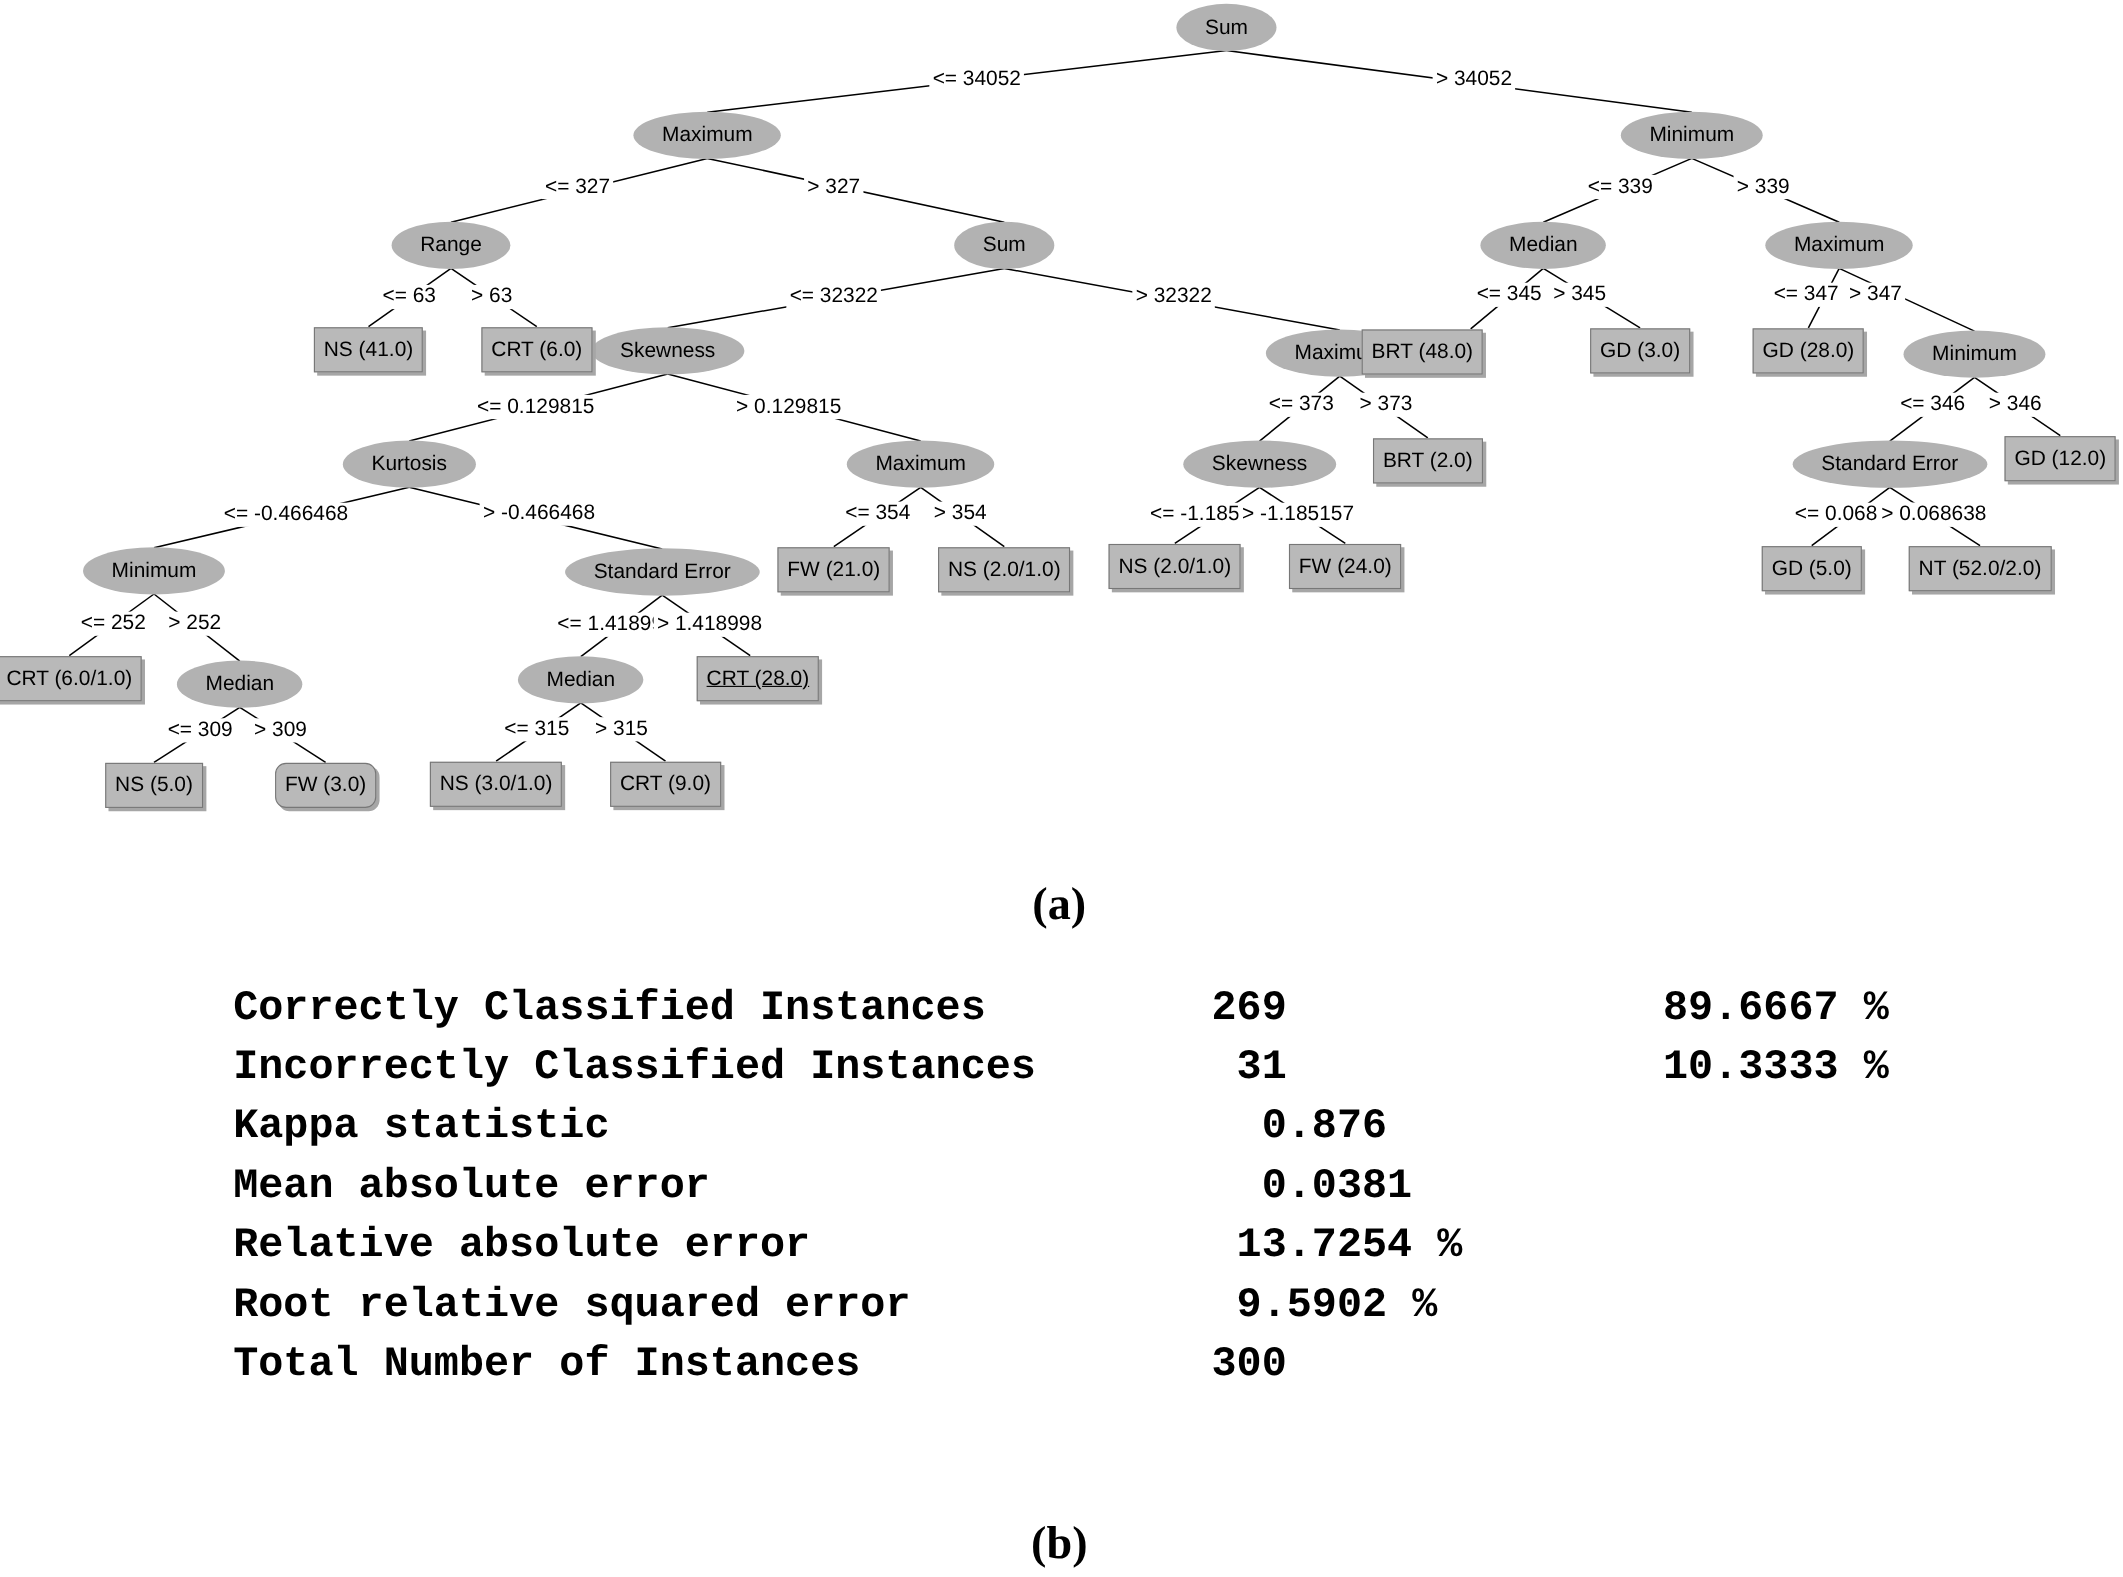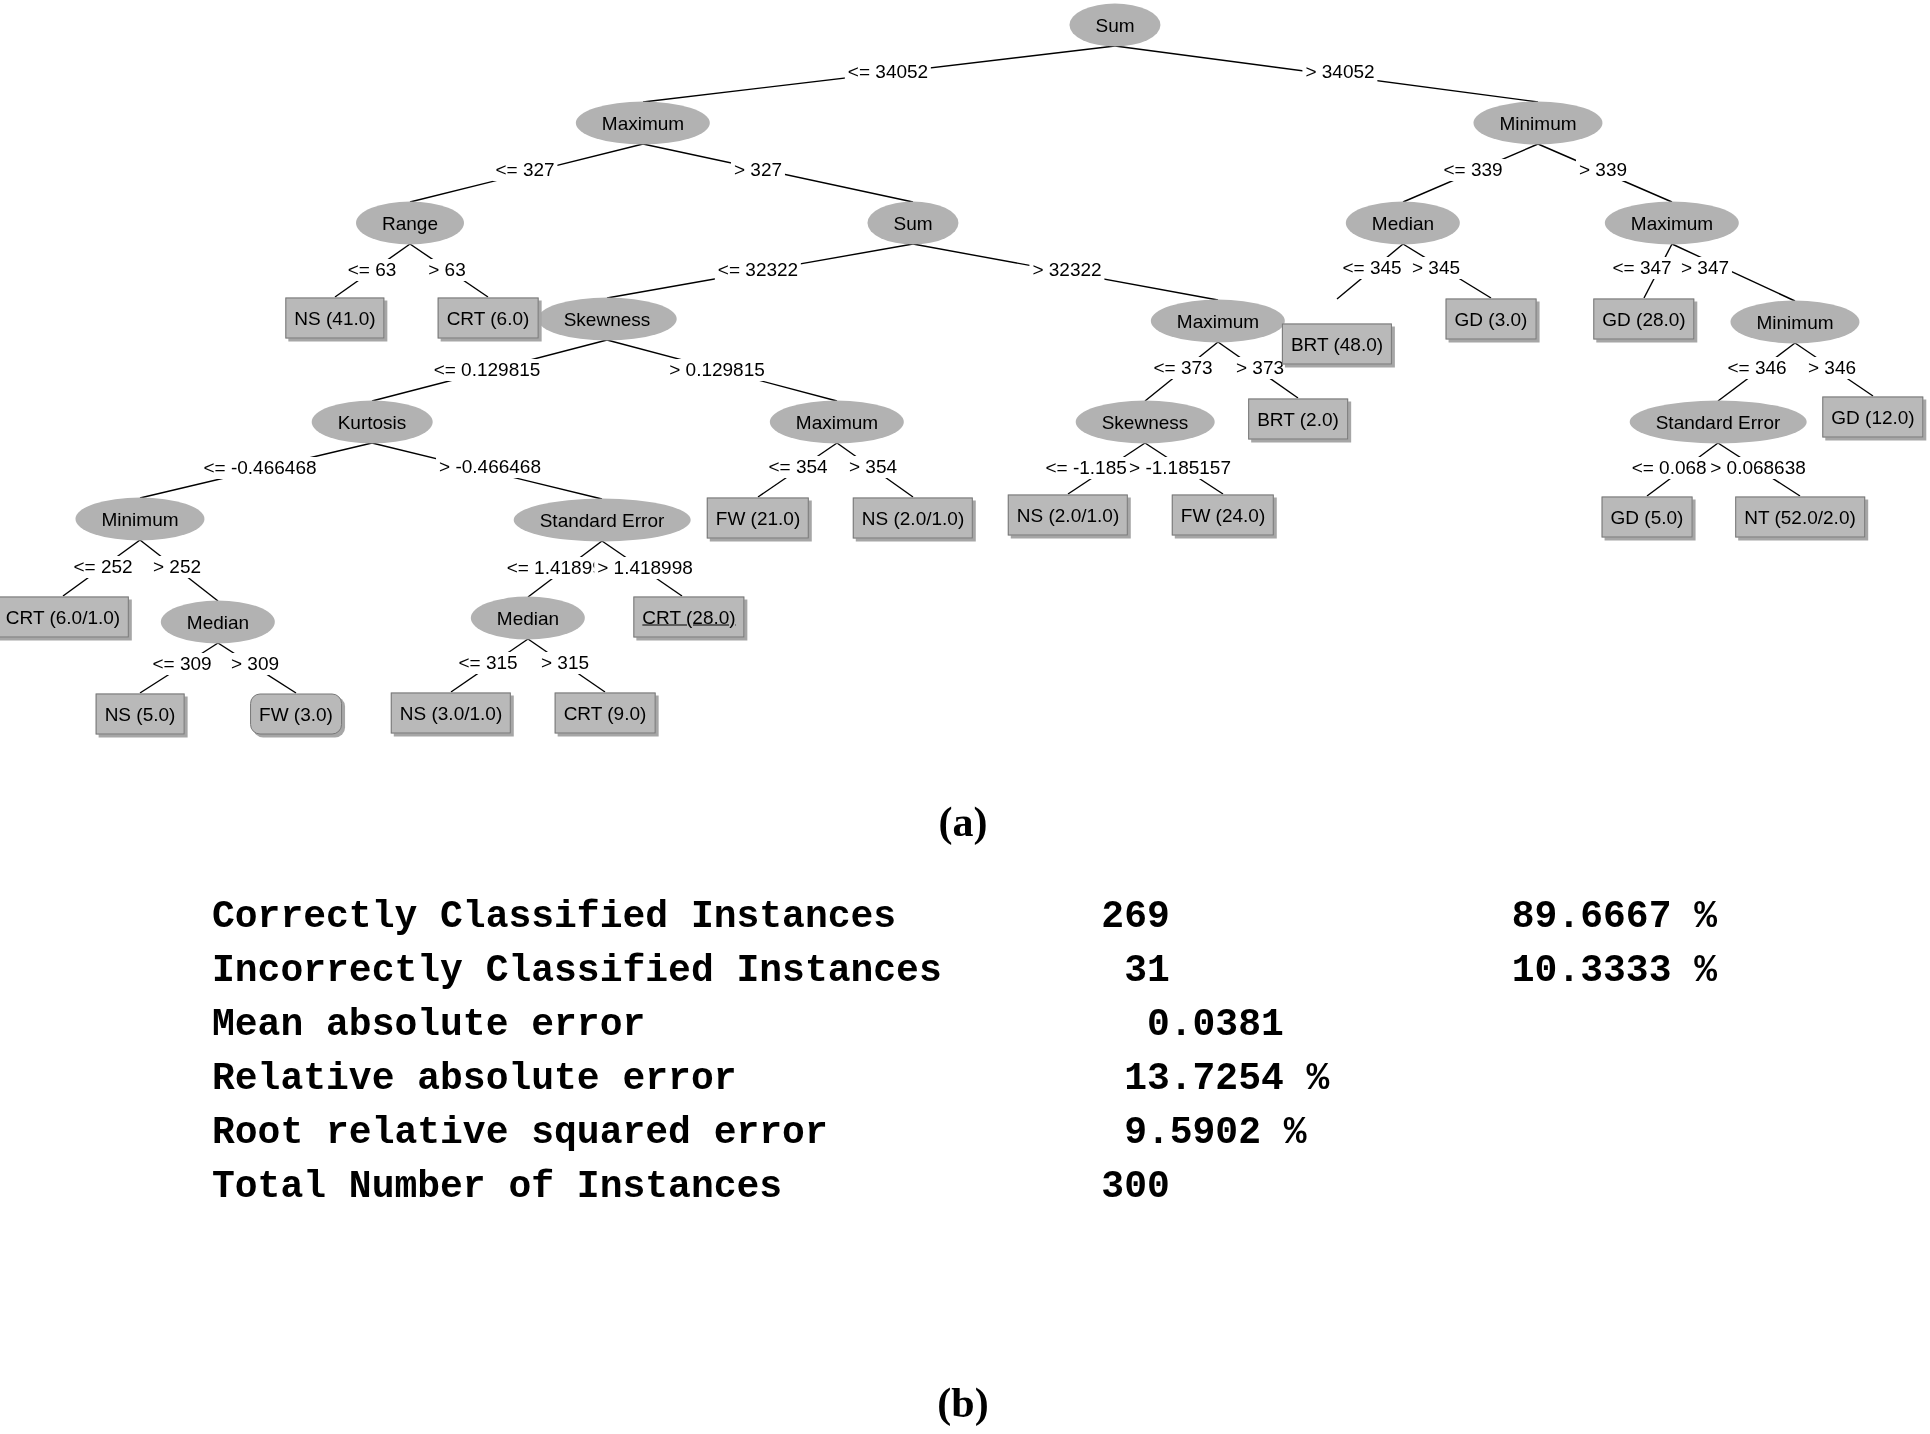--- a/index.html
+++ b/index.html
@@ -139,21 +139,21 @@
         <div class="tnode ellipse" style="left: 372px; top: 422px;">Kurtosis</div>
         <div class="tnode ellipse" style="left: 837px; top: 422px;">Maximum</div>
         <div class="tnode ellipse" style="left: 1145px; top: 422px;">Skewness</div>
         <div class="tnode ellipse" style="left: 1718px; top: 422px;">Standard Error</div>
         <div class="tnode ellipse" style="left: 140px; top: 519px;">Minimum</div>
         <div class="tnode ellipse" style="left: 602px; top: 520px;">Standard Error</div>
         <div class="tnode ellipse" style="left: 218px; top: 622px;">Median</div>
         <div class="tnode ellipse" style="left: 528px; top: 618px;">Median</div>
         <div class="tnode leaf" style="left: 335px; top: 318px;">NS (41.0)</div>
         <div class="tnode leaf" style="left: 488px; top: 318px;">CRT (6.0)</div>
-        <div class="tnode leaf" style="left: 1337px; top: 320px; margin-top: 24px;">BRT (48.0)</div>
+        <div class="tnode leaf" style="left: 1293px; top: 320px;">BRT (48.0)</div>
         <div class="tnode leaf" style="left: 1491px; top: 319px;">GD (3.0)</div>
         <div class="tnode leaf" style="left: 1644px; top: 319px;">GD (28.0)</div>
         <div class="tnode leaf" style="left: 1298px; top: 419px;">BRT (2.0)</div>
         <div class="tnode leaf" style="left: 1873px; top: 417px;">GD (12.0)</div>
         <div class="tnode leaf" style="left: 758px; top: 518px;">FW (21.0)</div>
         <div class="tnode leaf" style="left: 913px; top: 518px;">NS (2.0/1.0)</div>
         <div class="tnode leaf" style="left: 1068px; top: 515px;">NS (2.0/1.0)</div>
         <div class="tnode leaf" style="left: 1223px; top: 515px;">FW (24.0)</div>
         <div class="tnode leaf" style="left: 1647px; top: 517px;">GD (5.0)</div>
         <div class="tnode leaf" style="left: 1800px; top: 517px;">NT (52.0/2.0)</div>
@@ -162,19 +162,20 @@
         <div class="tnode leaf" style="left: 140px; top: 714px;">NS (5.0)</div>
         <div class="tnode leaf" style="left: 296px; top: 714px; border-radius: 10px;">FW (3.0)</div>
         <div class="tnode leaf" style="left: 451px; top: 713px;">NS (3.0/1.0)</div>
         <div class="tnode leaf" style="left: 605px; top: 713px;">CRT (9.0)</div>
       </div>
   </div>
   <div class="caption" style="left:963px; top:822px;">(a)</div>
   <div class="stats">
       <div class="sline">Correctly Classified Instances         269               89.6667 %</div>
       <div class="sline">Incorrectly Classified Instances        31               10.3333 %</div>
+      <div class="sline">Kappa statistic                          0.876</div>
       <div class="sline">Mean absolute error                      0.0381</div>
       <div class="sline">Relative absolute error                 13.7254 %</div>
       <div class="sline">Root relative squared error             9.5902 %</div>
       <div class="sline">Total Number of Instances              300</div>
     </div>
   <div class="caption" style="left:963px; top:1403px;">(b)</div>
 </div>
 
 </body></html>

